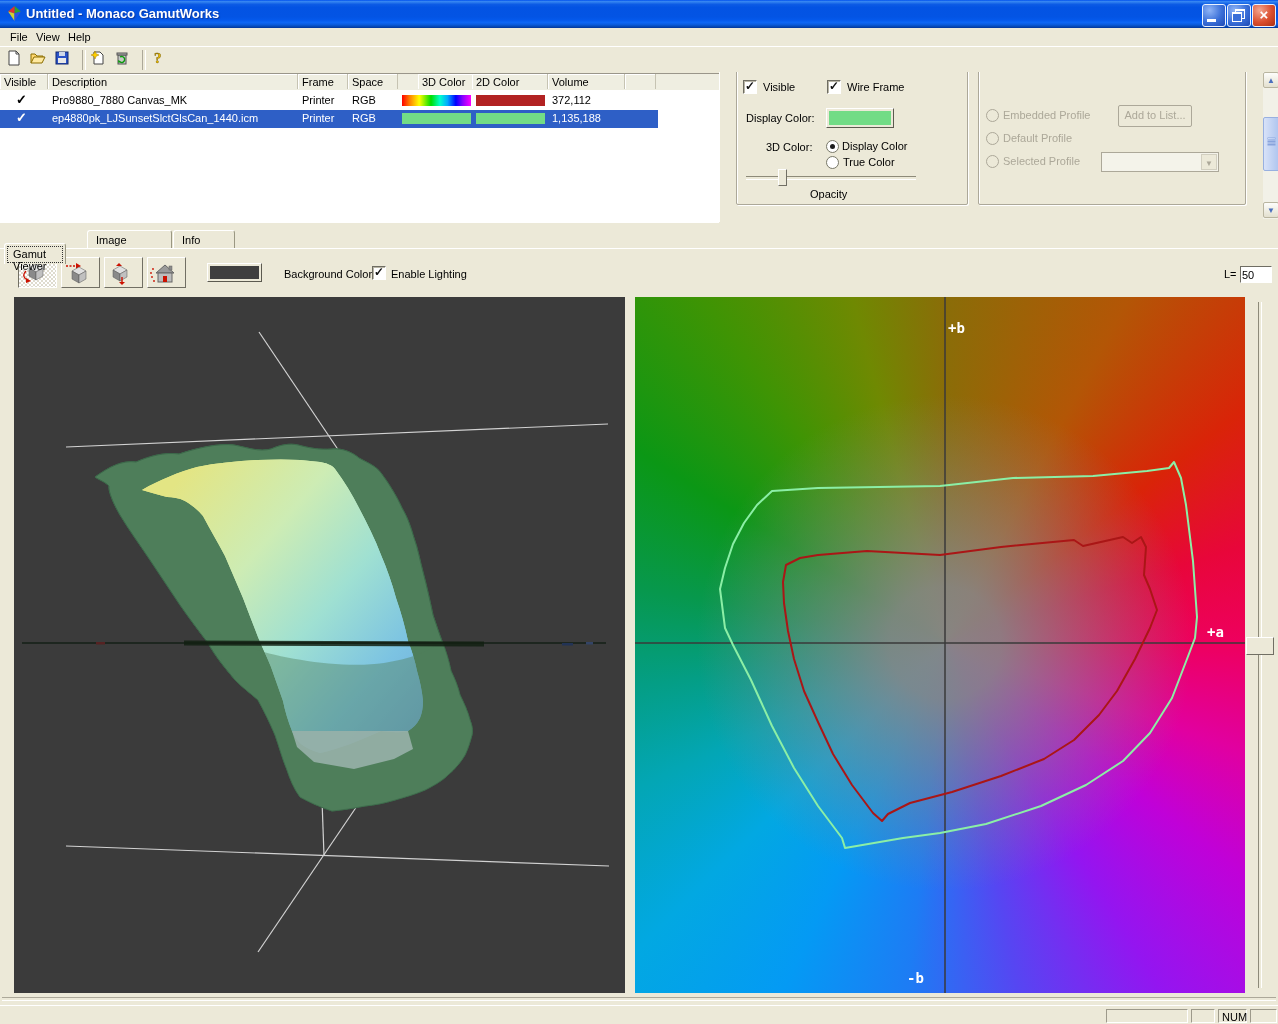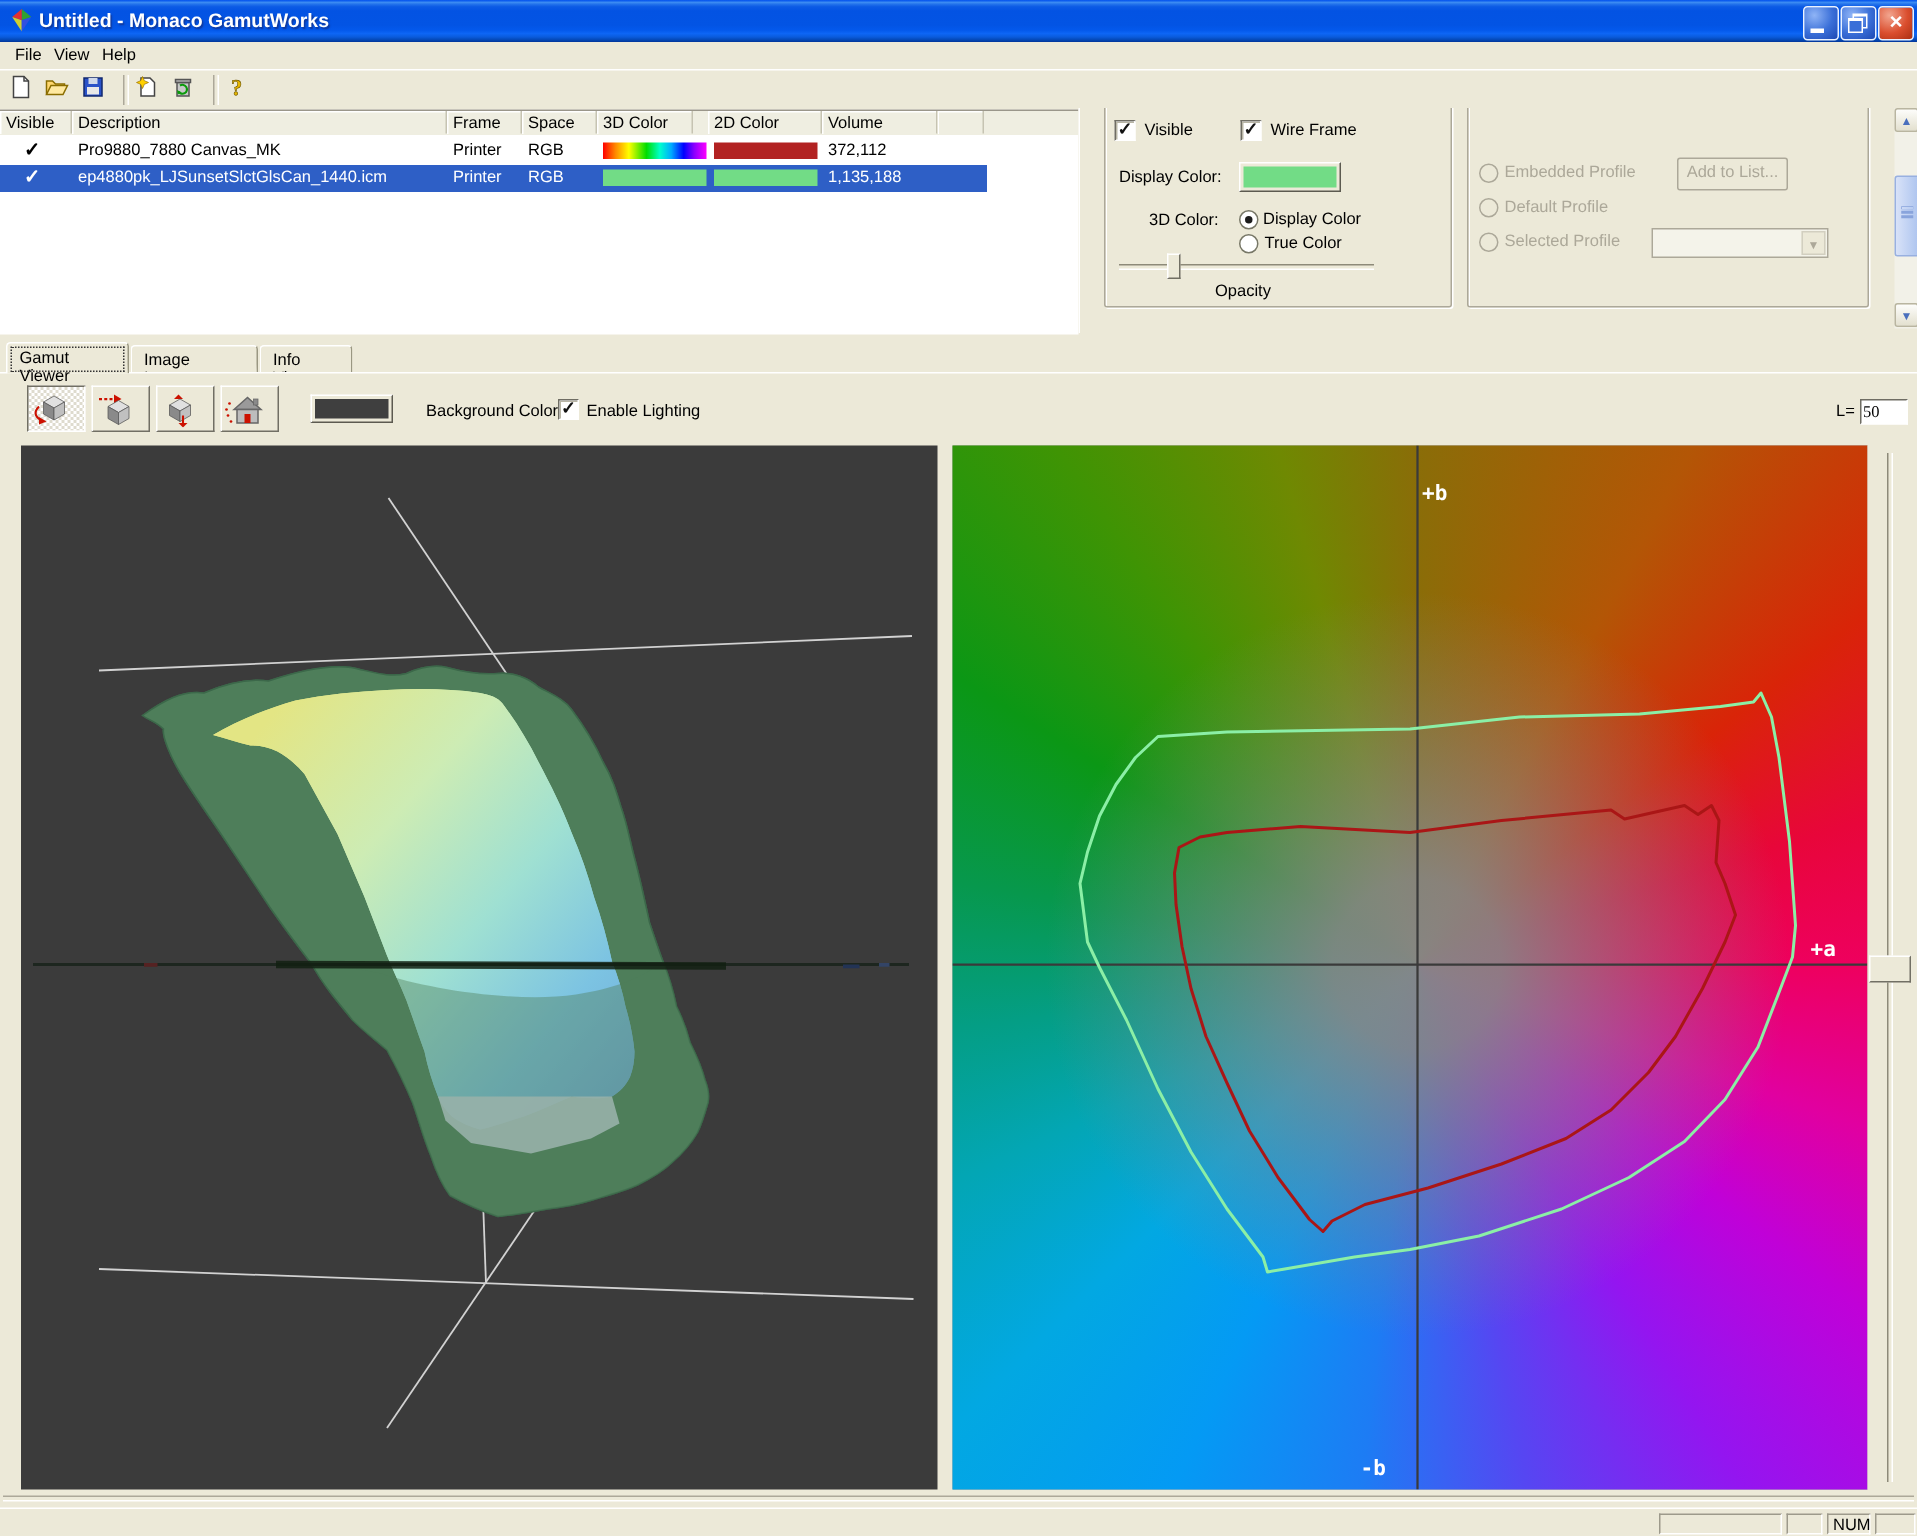--- a/index.html
+++ b/index.html
@@ -65,21 +65,21 @@
   .tab.active{top:0;height:21px;z-index:5;padding-top:4px;}
   .tab.active .focusbox{position:absolute;left:2px;top:2px;right:2px;bottom:1px;border:1px dotted #333;}
   .content{left:0;top:248px;width:1278px;height:757px;background:#ECE9D8;border-top:1px solid #fff;}
 
   
   .vbtn{position:absolute;width:39px;height:31px;background:#ECE9D8;border:1px solid;border-color:#fff #716f64 #716f64 #fff;text-align:center;padding-top:3px;box-sizing:border-box;}
   .vbtn.pressed{border-color:#716f64 #fff #fff #716f64;background-color:#f4f2ec;background-image:repeating-conic-gradient(#ffffff 0% 25%,#dedbce 0% 50%);background-size:4px 4px;}
   .bgswatch{position:absolute;left:207px;top:263px;width:55px;height:19px;background:#ECE9D8;border:1px solid;border-color:#fff #5c5a50 #5c5a50 #fff;padding:2px;box-sizing:border-box;}
   .bgswatch .fill{width:100%;height:100%;background:#3F3F3F;}
   .label{position:absolute;white-space:nowrap;}
-  .linput{position:absolute;left:1240px;top:266px;width:28px;height:15px;border:1px solid;border-color:#6f6d63 #fff #fff #6f6d63;font-family:Liberation Serif, serif;font-size:11px;padding:0 1px;background:#fff;}
+  .linput{position:absolute;left:1240px;top:266px;width:28px;height:15px;border:1px solid;border-color:#6f6d63 #fff #fff #6f6d63;font-family:Liberation Sans, sans-serif;font-size:11px;padding:0 1px;background:#fff;}
 
   
   .view3d{left:14px;top:297px;width:611px;height:696px;background:#3B3B3B;}
   .view2d{left:635px;top:297px;width:610px;height:696px;background-color:#8a8a8a;
     background-image:
       radial-gradient(circle at 50.8% 49.7%, rgba(134,134,134,.97) 0%, rgba(134,134,134,.9) 12%, rgba(134,134,134,0) 53%),
       conic-gradient(from 0deg at 50.8% 49.7%,
         #8a6d08 0deg,#b35606 28deg,#d92408 52deg,#e8063a 72deg,#ee005e 90deg,
         #e100a0 110deg,#c001d8 128deg,#9415f0 148deg,#5646f2 168deg,
         #1d7cf4 186deg,#049af4 205deg,#02a8e2 225deg,#03a6b4 245deg,
@@ -165,21 +165,21 @@
       </svg>
     </div>
   </div>
 
   <div class="abs tablewrap">
     <div class="thead">
       <div class="th" style="left:0;width:48px;">Visible</div>
       <div class="th" style="left:48px;width:250px;">Description</div>
       <div class="th" style="left:298px;width:50px;">Frame</div>
       <div class="th" style="left:348px;width:50px;">Space</div>
-      <div class="th" style="left:398px;width:64px;">3D Color</div>
+      <div class="th" style="left:418px;width:64px;">3D Color</div>
       <div class="th" style="left:472px;width:76px;">2D Color</div>
       <div class="th" style="left:548px;width:77px;">Volume</div>
       <div class="th" style="left:625px;width:31px;"></div>
     </div>
     <div class="trow" style="top:18px;">
       <span class="cell checkmark" style="left:16px;top:0;">✓</span>
       <span class="cell" style="left:52px;">Pro9880_7880 Canvas_MK</span>
       <span class="cell" style="left:302px;">Printer</span>
       <span class="cell" style="left:352px;">RGB</span>
       <span class="cbar rainbow" style="left:402px;"></span>
@@ -232,21 +232,21 @@
       <span class="arr">▼</span>
     </div>
     <div class="vscroll">
       <div class="sbtn" style="top:0;">▲</div>
       <div class="sthumb"></div>
       <div class="sbtn" style="top:130px;">▼</div>
     </div>
   </div>
 
   <div class="abs tabstrip">
-    <div class="tab active" style="left:4px;width:82px;">
+    <div class="tab active" style="left:4px;width:62px;margin-top:15px;">
       <span class="focusbox"></span>
       <span>Gamut Viewer</span>
     </div>
     <div class="tab" style="left:87px;width:85px;">
       <span>Image Inspector</span>
     </div>
     <div class="tab" style="left:173px;width:62px;">
       <span>Info Viewer</span>
     </div>
   </div>

